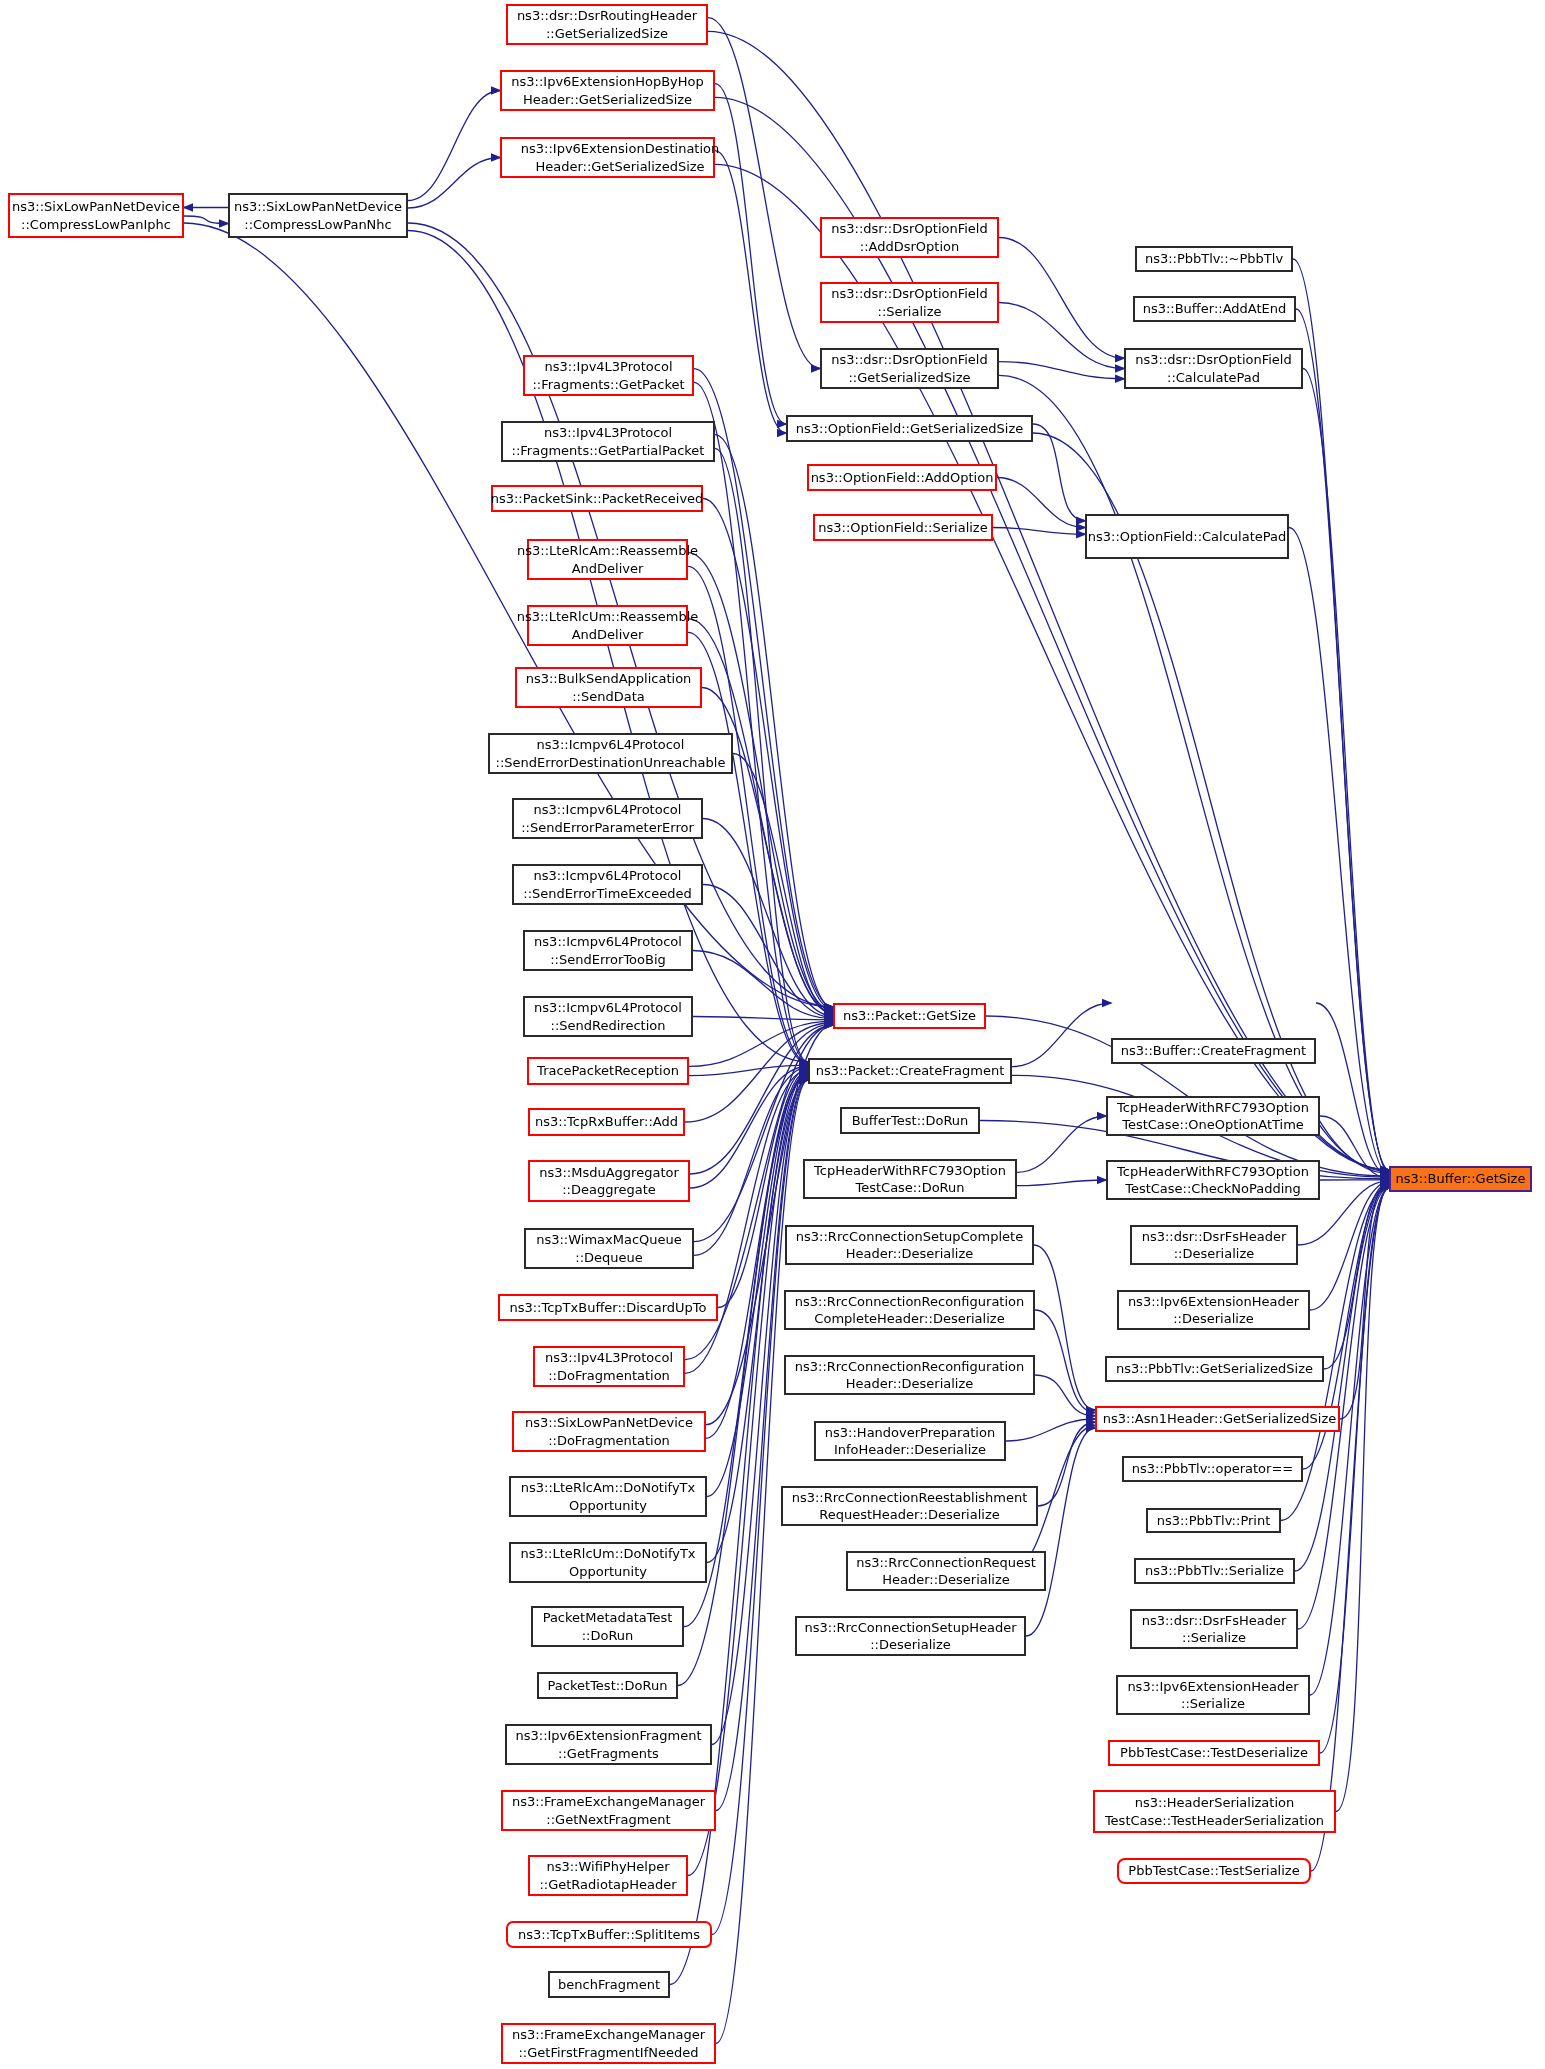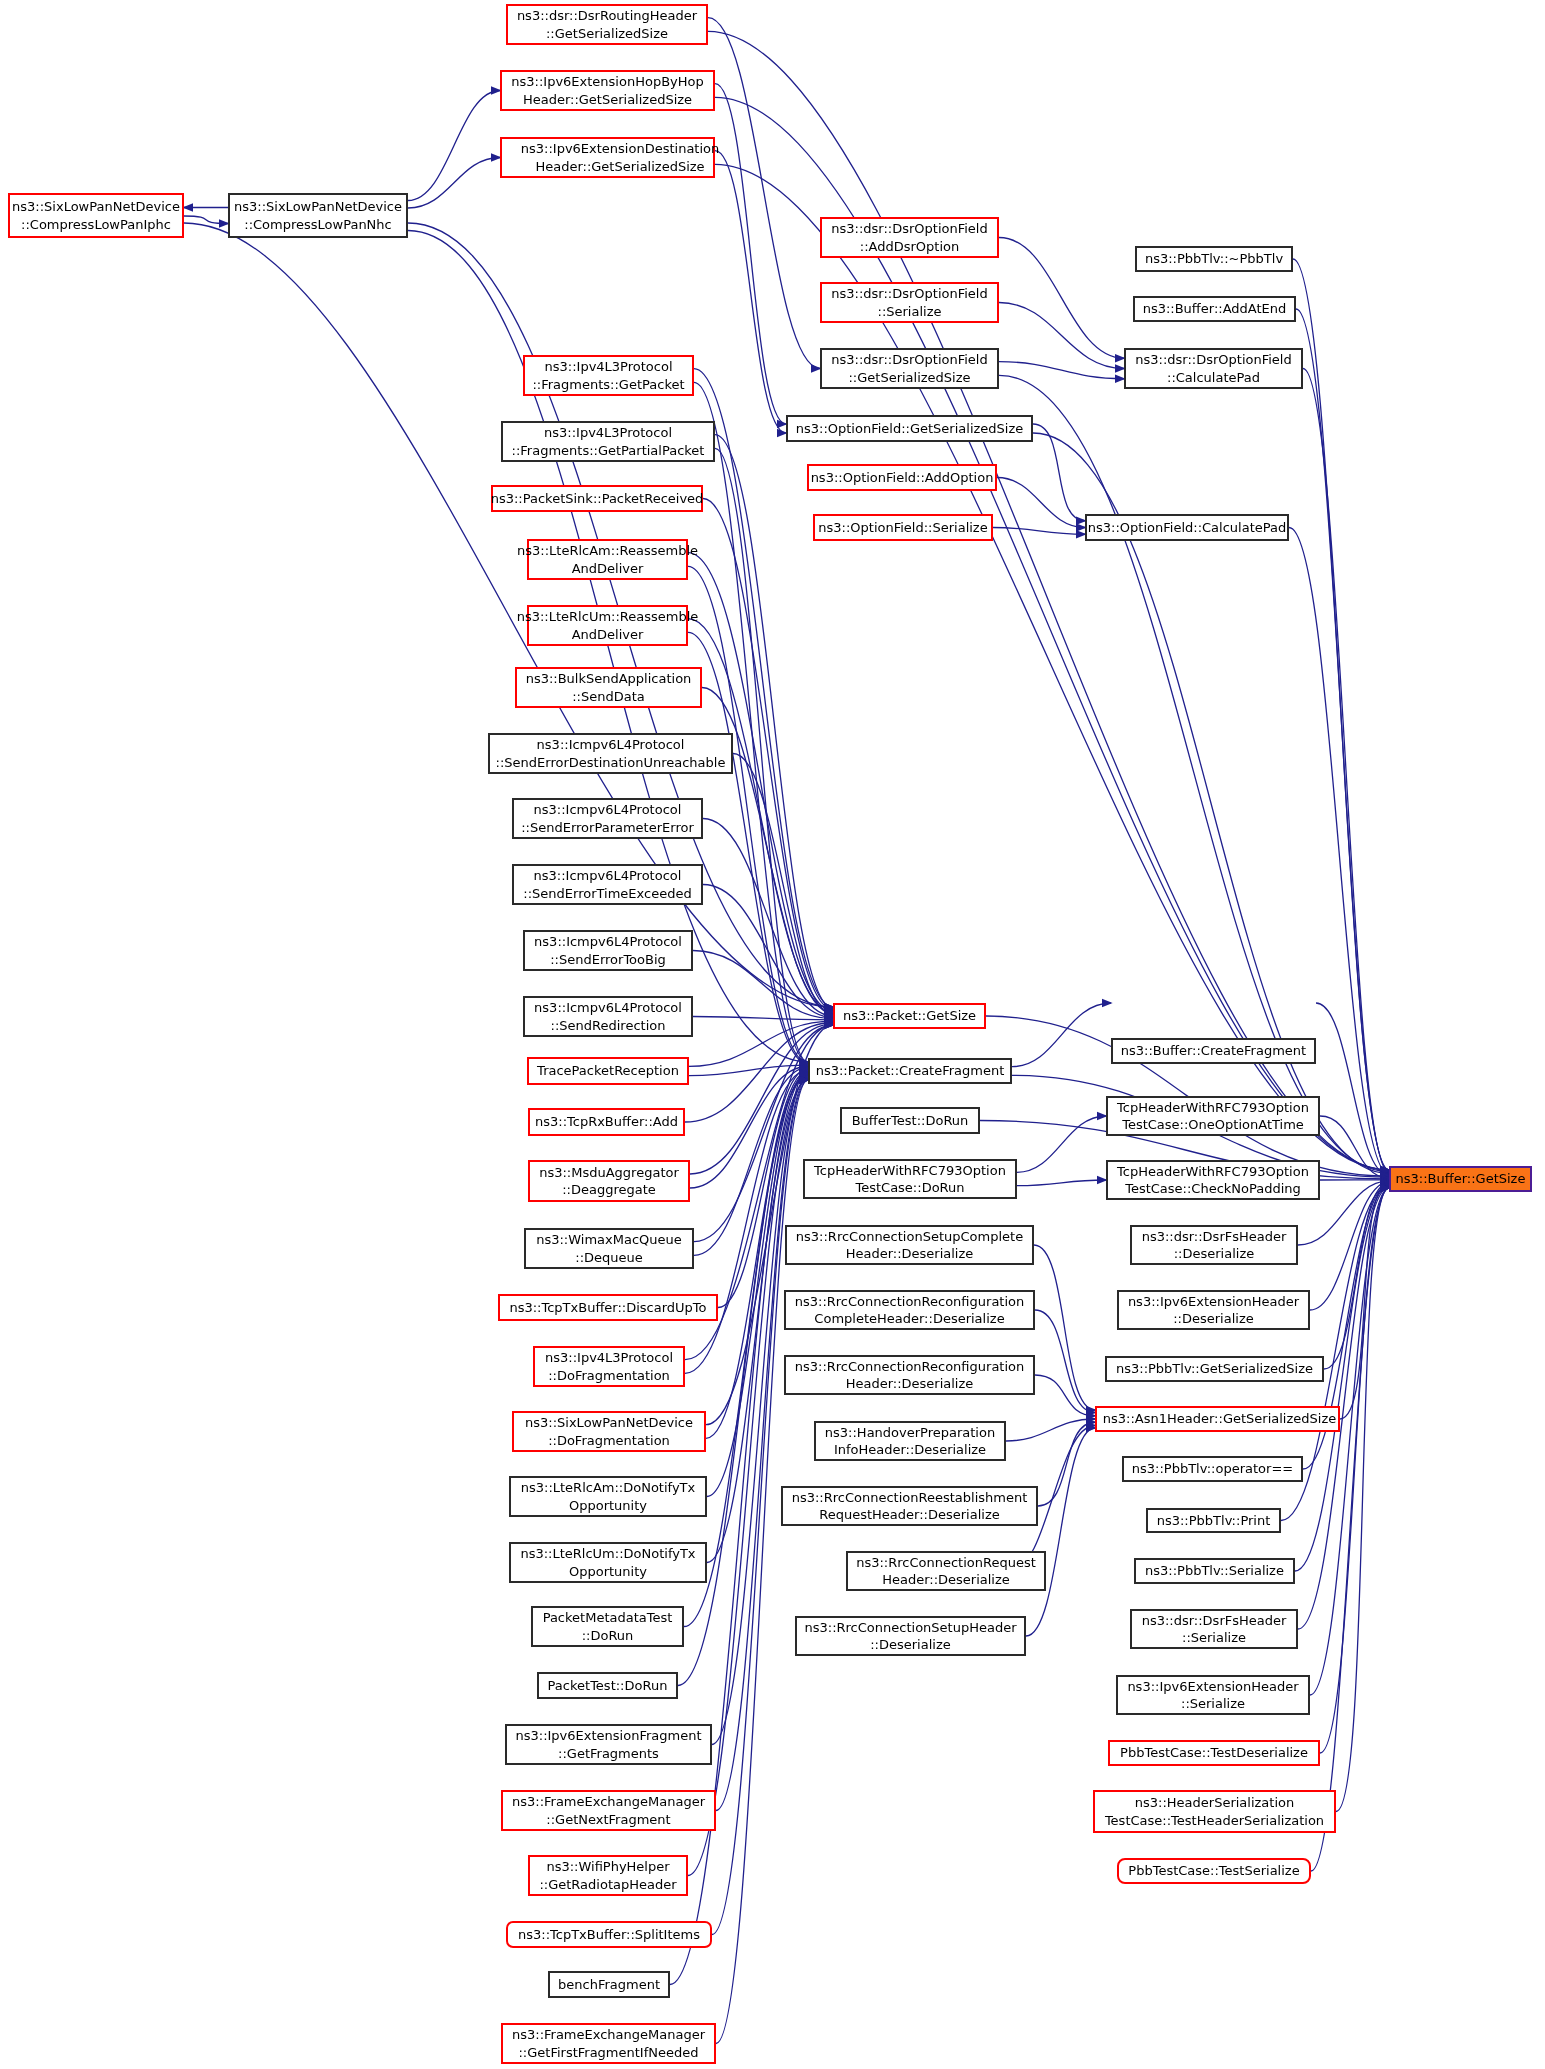--- a/index.html
+++ b/index.html
@@ -129,21 +129,21 @@
 Header::GetSerializedSize</div>
       <div class="node red" style="left: 820px; top: 217px; width: 179px; height: 41px;">ns3::dsr::DsrOptionField
 ::AddDsrOption</div>
       <div class="node red" style="left: 820px; top: 282px; width: 179px; height: 41px;">ns3::dsr::DsrOptionField
 ::Serialize</div>
       <div class="node black" style="left: 820px; top: 348px; width: 179px; height: 41px;">ns3::dsr::DsrOptionField
 ::GetSerializedSize</div>
       <div class="node black" style="left: 786px; top: 415px; width: 247px; height: 27px;">ns3::OptionField::GetSerializedSize</div>
       <div class="node red" style="left: 807px; top: 464px; width: 190px; height: 27px;">ns3::OptionField::AddOption</div>
       <div class="node red" style="left: 813px; top: 514px; width: 180px; height: 27px;">ns3::OptionField::Serialize</div>
-      <div class="node black" style="left: 1085px; top: 514px; width: 204px; height: 27px;">ns3::OptionField::CalculatePad</div>
+      <div class="node black" style="left: 1085px; top: 514px; width: 204px; height: 45px;">ns3::OptionField::CalculatePad</div>
       <div class="node black" style="left: 1135px; top: 246px; width: 158px; height: 26px;">ns3::PbbTlv::~PbbTlv</div>
       <div class="node black" style="left: 1133px; top: 296px; width: 163px; height: 26px;">ns3::Buffer::AddAtEnd</div>
       <div class="node black" style="left: 1124px; top: 348px; width: 179px; height: 41px;">ns3::dsr::DsrOptionField
 ::CalculatePad</div>
       <div class="node red" style="left: 523px; top: 355px; width: 171px; height: 41px;">ns3::Ipv4L3Protocol
 ::Fragments::GetPacket</div>
       <div class="node black" style="left: 501px; top: 421px; width: 214px; height: 41px;">ns3::Ipv4L3Protocol
 ::Fragments::GetPartialPacket</div>
       <div class="node red" style="left: 491px; top: 485px; width: 212px; height: 27px;">ns3::PacketSink::PacketReceived</div>
       <div class="node red" style="left: 527px; top: 539px; width: 161px; height: 41px;">ns3::LteRlcAm::Reassemble

